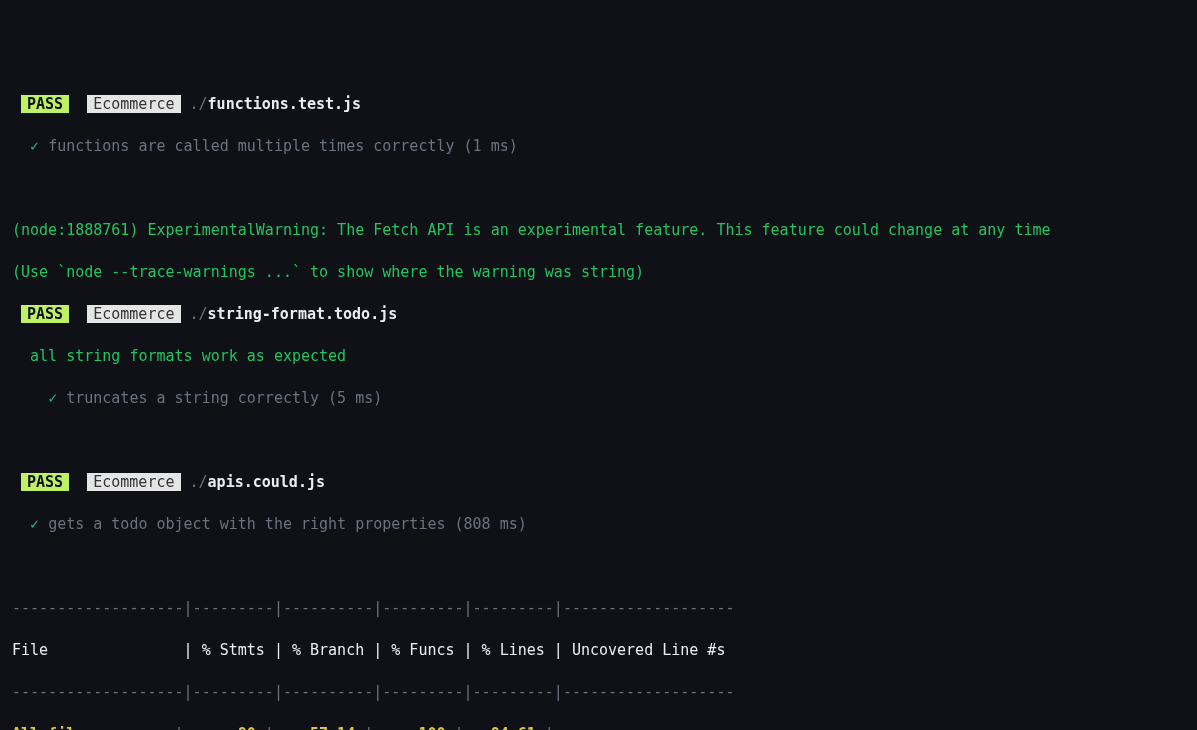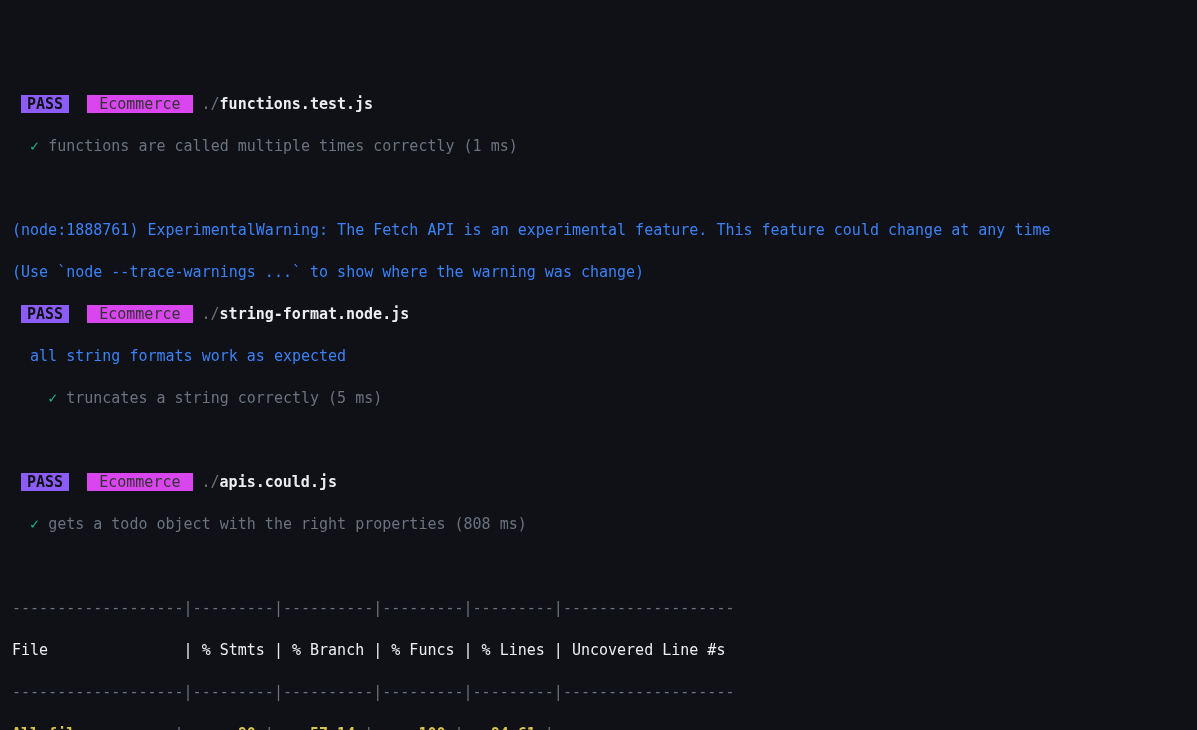--- a/index.html
+++ b/index.html
@@ -10,49 +10,49 @@
     body {
       background: #0f1117;
       color: #cdd0d6;
       font-family: 'Menlo', 'Monaco', 'Consolas', monospace;
       font-size: 15px;
       line-height: 1.4;
       padding: 10px 12px;
       white-space: pre;
     }
     .pass-badge {
-      background: #8b5cf6;
+      background: #bef264;
       color: #0f1117;
       font-weight: bold;
       padding: 0 6px;
     }
     .ecommerce-badge {
-      background: #d946ef;
+      background: #e5e5e5;
       color: #333;
-      padding: 0 12px;
+      padding: 0 6px;
     }
     .gray { color: #6b7280; }
     .white { color: #ecedf0; }
     .bold { font-weight: bold; }
     .yellow { color: #d9c24e; }
     .check { color: #1ab68b; }
-    .dimwhite { color: #3b82f6; }
+    .dimwhite { color: #22c55e; }
     .row { display: block; }
   </style>
 </head>
 <body>
 
 
 
 <span class="row"> <span class="pass-badge">PASS</span>  <span class="ecommerce-badge">Ecommerce</span> <span class="gray">./</span><span class="white bold">functions.test.js</span></span>
 <span class="row gray">  <span class="check">✓</span> <span>functions are called multiple times correctly (1 ms)</span></span>
 <span class="row"> </span>
 <span class="row dimwhite">(node:1888761) ExperimentalWarning: The Fetch API is an experimental feature. This feature could change at any time</span>
-<span class="row dimwhite">(Use `node --trace-warnings ...` to show where the warning was change)</span>
-<span class="row"> <span class="pass-badge">PASS</span>  <span class="ecommerce-badge">Ecommerce</span> <span class="gray">./</span><span class="white bold">string-format.node.js</span></span>
+<span class="row dimwhite">(Use `node --trace-warnings ...` to show where the warning was string)</span>
+<span class="row"> <span class="pass-badge">PASS</span>  <span class="ecommerce-badge">Ecommerce</span> <span class="gray">./</span><span class="white bold">string-format.todo.js</span></span>
 <span class="row dimwhite">  all string formats work as expected</span>
 <span class="row gray">    <span class="check">✓</span> <span>truncates a string correctly (5 ms)</span></span>
 <span class="row"> </span>
 <span class="row"> <span class="pass-badge">PASS</span>  <span class="ecommerce-badge">Ecommerce</span> <span class="gray">./</span><span class="white bold">apis.could.js</span></span>
 <span class="row gray">  <span class="check">✓</span> <span>gets a todo object with the right properties (808 ms)</span></span>
 <span class="row"> </span>
 <span class="row gray">-------------------|---------|----------|---------|---------|-------------------</span>
 <span class="row white">File               | % Stmts | % Branch | % Funcs | % Lines | Uncovered Line #s </span>
 <span class="row gray">-------------------|---------|----------|---------|---------|-------------------</span>
 <span class="row"><span class="yellow bold">All files         </span><span class="gray">| </span><span class="yellow bold">     80</span><span class="gray"> | </span><span class="yellow bold">   57.14</span><span class="gray"> | </span><span class="yellow bold">    100</span><span class="gray"> | </span><span class="yellow bold">  84.61</span><span class="gray"> | </span><span class="yellow bold">                  </span></span>

